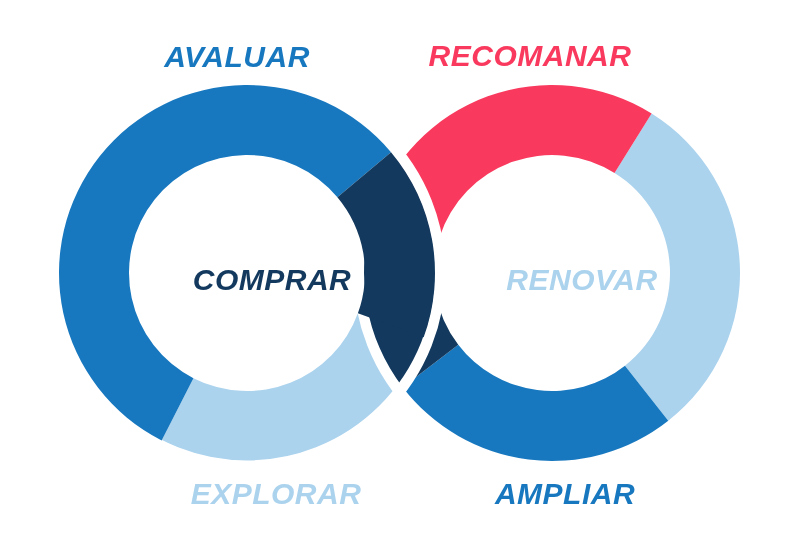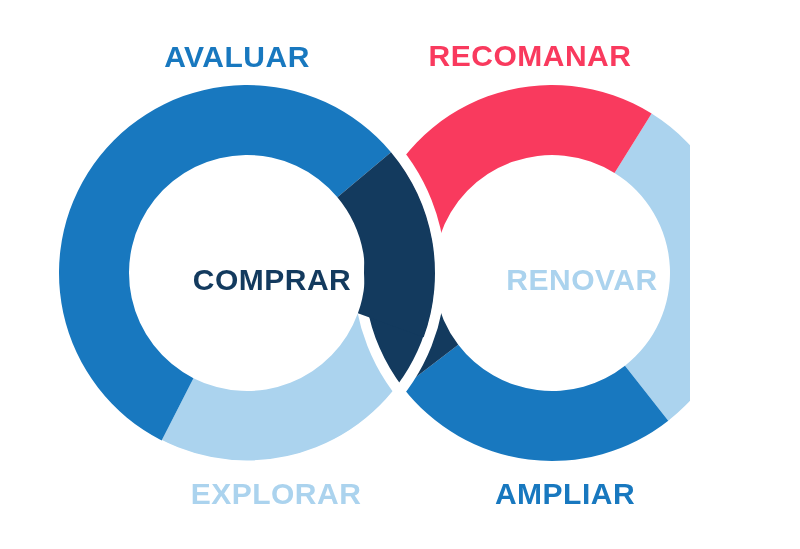--- a/index.html
+++ b/index.html
@@ -2,25 +2,26 @@
 <html><head>
 <meta charset="utf-8">
 <style>
   html, body {
     margin: 0;
     padding: 0;
     background: #ffffff;
   }
   .stage {
     position: relative;
-    width: 690px;
+    width: 800px;
     height: 549px;
     background: #ffffff;
     overflow: hidden;
     font-family: "Liberation Sans", "DejaVu Sans", sans-serif;
+    font-style: italic;
   }
   svg { display: block; }
   text.ring-label {
     font-family: "Liberation Sans", "DejaVu Sans", sans-serif;
     font-weight: 700;
     letter-spacing: 0.5px;
   }
 </style>
 </head>
 <body>

